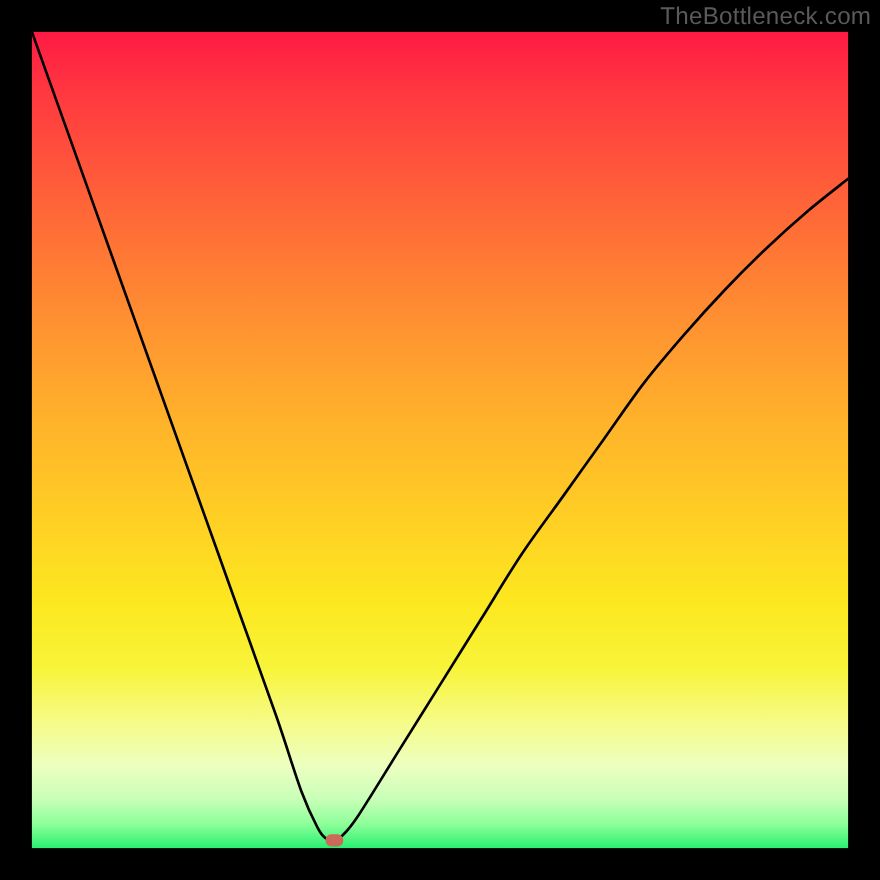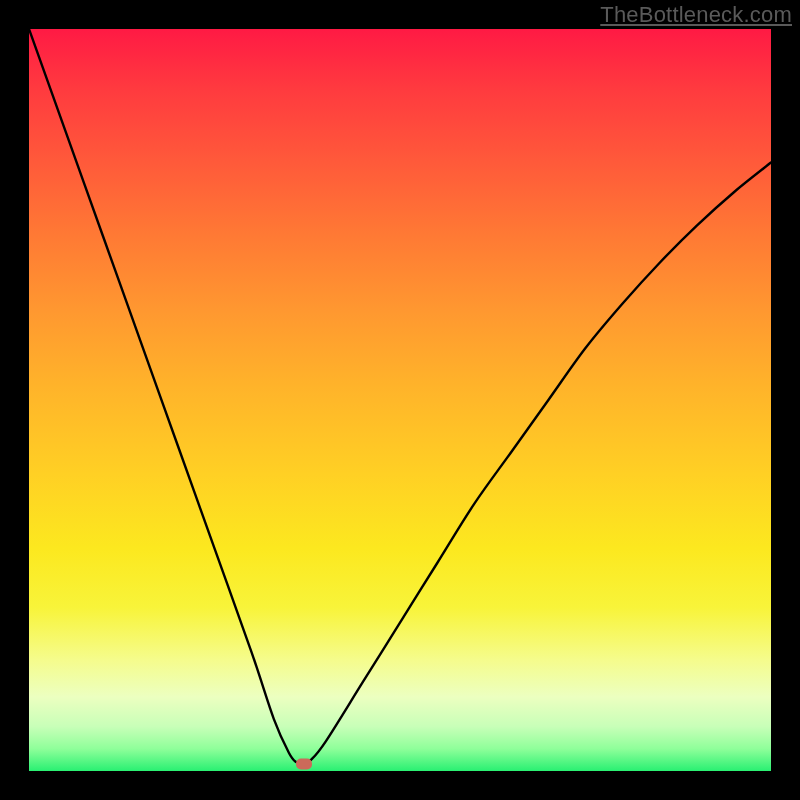--- a/index.html
+++ b/index.html
@@ -19,21 +19,20 @@
   }
   .watermark {
     position: absolute;
     top: 2px;
     right: 8px;
     color: #5a5a5a;
     font-size: 22px;
     font-weight: 500;
     letter-spacing: 0.2px;
     z-index: 10;
-    text-decoration: underline;
   }
   .plot {
     position: absolute;
     left: 29px;
     top: 29px;
     width: 742px;
     height: 742px;
     background: linear-gradient(to bottom,
       #ff1a44 0%,
       #ff3a3f 8%,

